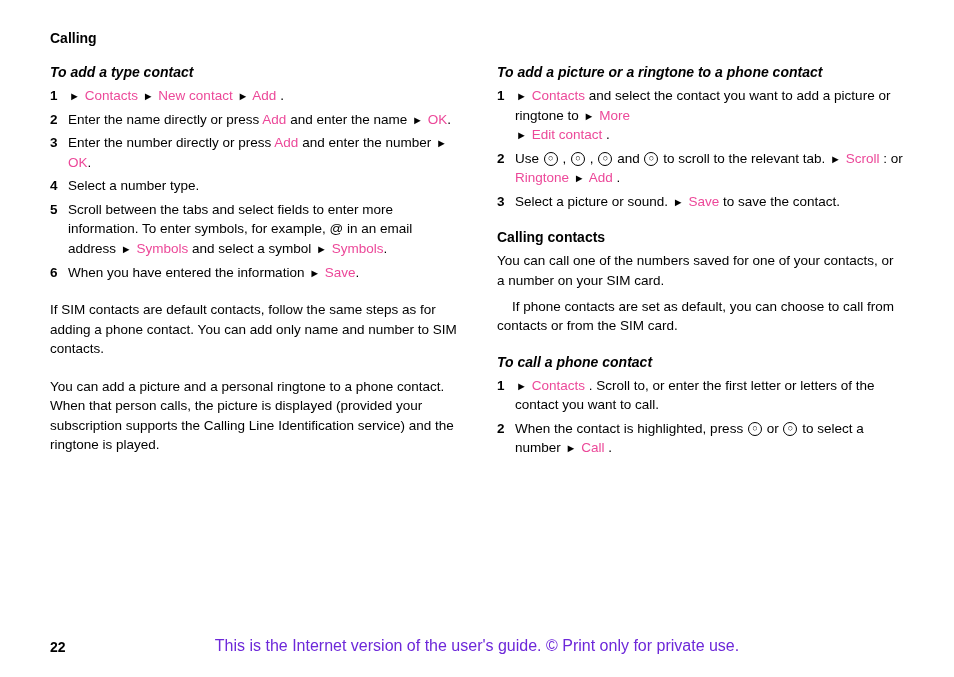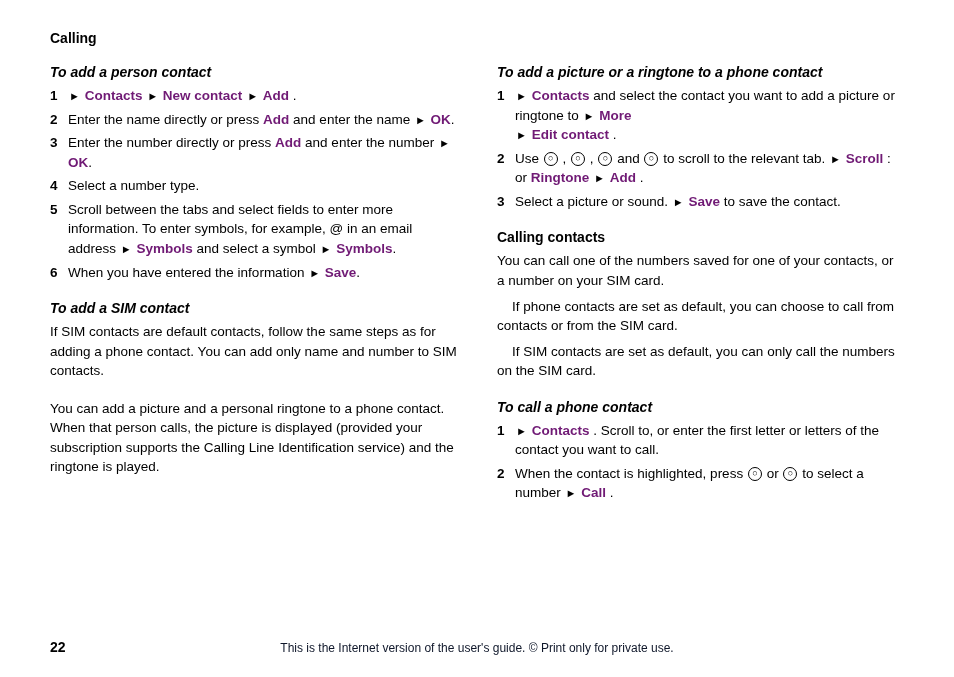--- a/index.html
+++ b/index.html
@@ -49,22 +49,22 @@
     }
     .num {
       font-weight: bold;
       min-width: 18px;
       font-size: 13.5px;
     }
     .li-content {
       flex: 1;
     }
     .keyword {
-      font-weight: bold;
-      color: #701a75;
+      font-weight: normal;
+      color: #ec4899;
     }
     p {
       line-height: 1.45;
       margin-bottom: 6px;
     }
     .section-block {
       margin-bottom: 18px;
     }
     .arrow {
       font-size: 11px;
@@ -90,39 +90,39 @@
       text-align: center;
     }
     .page-number {
       font-weight: bold;
       font-size: 14px;
       position: absolute;
       bottom: 22px;
       left: 50px;
     }
     .footer-text {
-      font-size: 12px;
-      color: #0f172a;
+      font-size: 16px;
+      color: #6d28d9;
     }
   </style>
 </head>
 <body>
 
 <div class="page">
   <div class="page-header">
     <span>Calling</span>
   </div>
 
   <div class="two-col">
 
     <div class="col">
 
       <div class="section-block">
         <div class="section-title-italic">
-          <span>To add a person contact</span>
+          <span>To add a type contact</span>
         </div>
         <ol class="numbered-list">
           <li>
             <span class="num">1</span>
             <span class="li-content">
               <span class="arrow">►</span>
               <span class="keyword">Contacts</span>
               <span> </span>
               <span class="arrow">►</span>
               <span> </span>
@@ -159,23 +159,20 @@
           <li>
             <span class="num">6</span>
             <span class="li-content">
               When you have entered the information <span class="arrow">►</span> <span class="keyword">Save</span>.
             </span>
           </li>
         </ol>
       </div>
 
       <div class="section-block">
-        <div class="section-title-italic">
-          <span>To add a SIM contact</span>
-        </div>
         <p>
           <span>If SIM contacts are default contacts, follow the same steps as for adding a phone contact. You can add only name and number to SIM contacts.</span>
         </p>
       </div>
 
       <div class="section-block">
         <p>
           <span>You can add a picture and a personal ringtone to a phone contact. When that person calls, the picture is displayed (provided your subscription supports the Calling Line Identification service) and the ringtone is played.</span>
         </p>
       </div>
@@ -233,21 +230,20 @@
           </li>
         </ol>
       </div>
 
       <div class="section-block">
         <div class="section-title-bold">
           <span>Calling contacts</span>
         </div>
         <p>You can call one of the numbers saved for one of your contacts, or a number on your SIM card.</p>
         <p>&nbsp;&nbsp;&nbsp;&nbsp;If phone contacts are set as default, you can choose to call from contacts or from the SIM card.</p>
-        <p>&nbsp;&nbsp;&nbsp;&nbsp;If SIM contacts are set as default, you can only call the numbers on the SIM card.</p>
       </div>
 
       <div class="section-block">
         <div class="section-title-italic">
           <span>To call a phone contact</span>
         </div>
         <ol class="numbered-list">
           <li>
             <span class="num">1</span>
             <span class="li-content">

